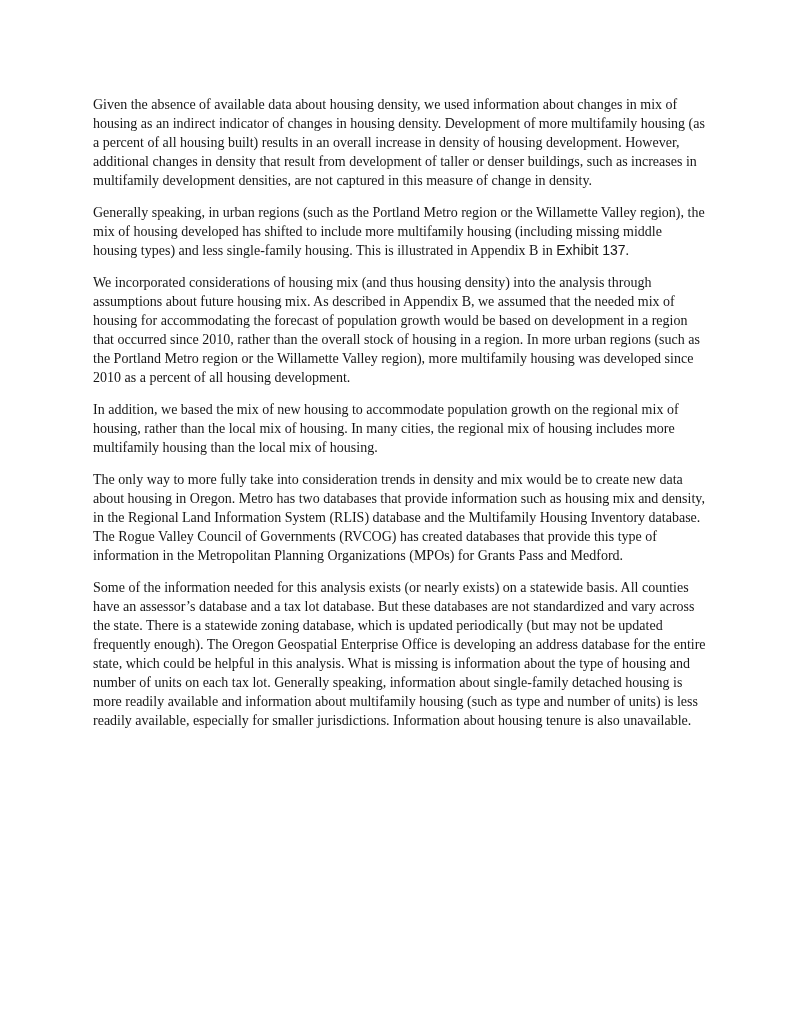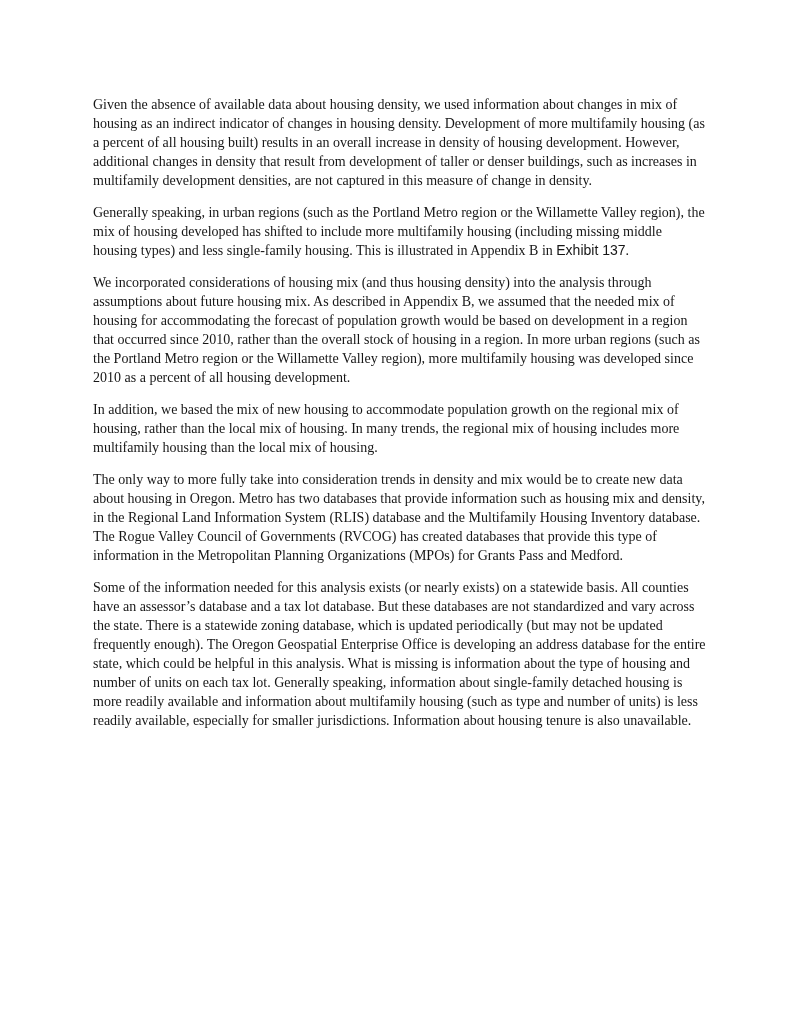--- a/index.html
+++ b/index.html
@@ -93,21 +93,21 @@
 
 <div class="page">
 
   <div class="body-text">
     <p>Given the absence of available data about housing density, we used information about changes in mix of housing as an indirect indicator of changes in housing density. Development of more multifamily housing (as a percent of all housing built) results in an overall increase in density of housing development. However, additional changes in density that result from development of taller or denser buildings, such as increases in multifamily development densities, are not captured in this measure of change in density.</p>
 
     <p><span>Generally speaking, in urban regions (such as the Portland Metro region or the Willamette Valley region), the mix of housing developed has shifted to include more multifamily housing (including missing middle housing types) and less single-family housing. This is illustrated in Appendix B in </span><span class="sans-ref">Exhibit 137</span><span>.</span></p>
 
     <p>We incorporated considerations of housing mix (and thus housing density) into the analysis through assumptions about future housing mix. As described in Appendix B, we assumed that the needed mix of housing for accommodating the forecast of population growth would be based on development in a region that occurred since 2010, rather than the overall stock of housing in a region. In more urban regions (such as the Portland Metro region or the Willamette Valley region), more multifamily housing was developed since 2010 as a percent of all housing development.</p>
 
-    <p>In addition, we based the mix of new housing to accommodate population growth on the regional mix of housing, rather than the local mix of housing. In many trends, the regional mix of housing includes more multifamily housing than the local mix of housing.</p>
+    <p>In addition, we based the mix of new housing to accommodate population growth on the regional mix of housing, rather than the local mix of housing. In many cities, the regional mix of housing includes more multifamily housing than the local mix of housing.</p>
 
     <p>The only way to more fully take into consideration trends in density and mix would be to create new data about housing in Oregon. Metro has two databases that provide information such as housing mix and density, in the Regional Land Information System (RLIS) database and the Multifamily Housing Inventory database. The Rogue Valley Council of Governments (RVCOG) has created databases that provide this type of information in the Metropolitan Planning Organizations (MPOs) for Grants Pass and Medford.</p>
 
     <p>Some of the information needed for this analysis exists (or nearly exists) on a statewide basis. All counties have an assessor’s database and a tax lot database. But these databases are not standardized and vary across the state. There is a statewide zoning database, which is updated periodically (but may not be updated frequently enough). The Oregon Geospatial Enterprise Office is developing an address database for the entire state, which could be helpful in this analysis. What is missing is information about the type of housing and number of units on each tax lot. Generally speaking, information about single-family detached housing is more readily available and information about multifamily housing (such as type and number of units) is less readily available, especially for smaller jurisdictions. Information about housing tenure is also unavailable.</p>
   </div>
 
   <div class="footer">
     <div class="footer-rule">
       <span class="rule-cap"></span>
     </div>

